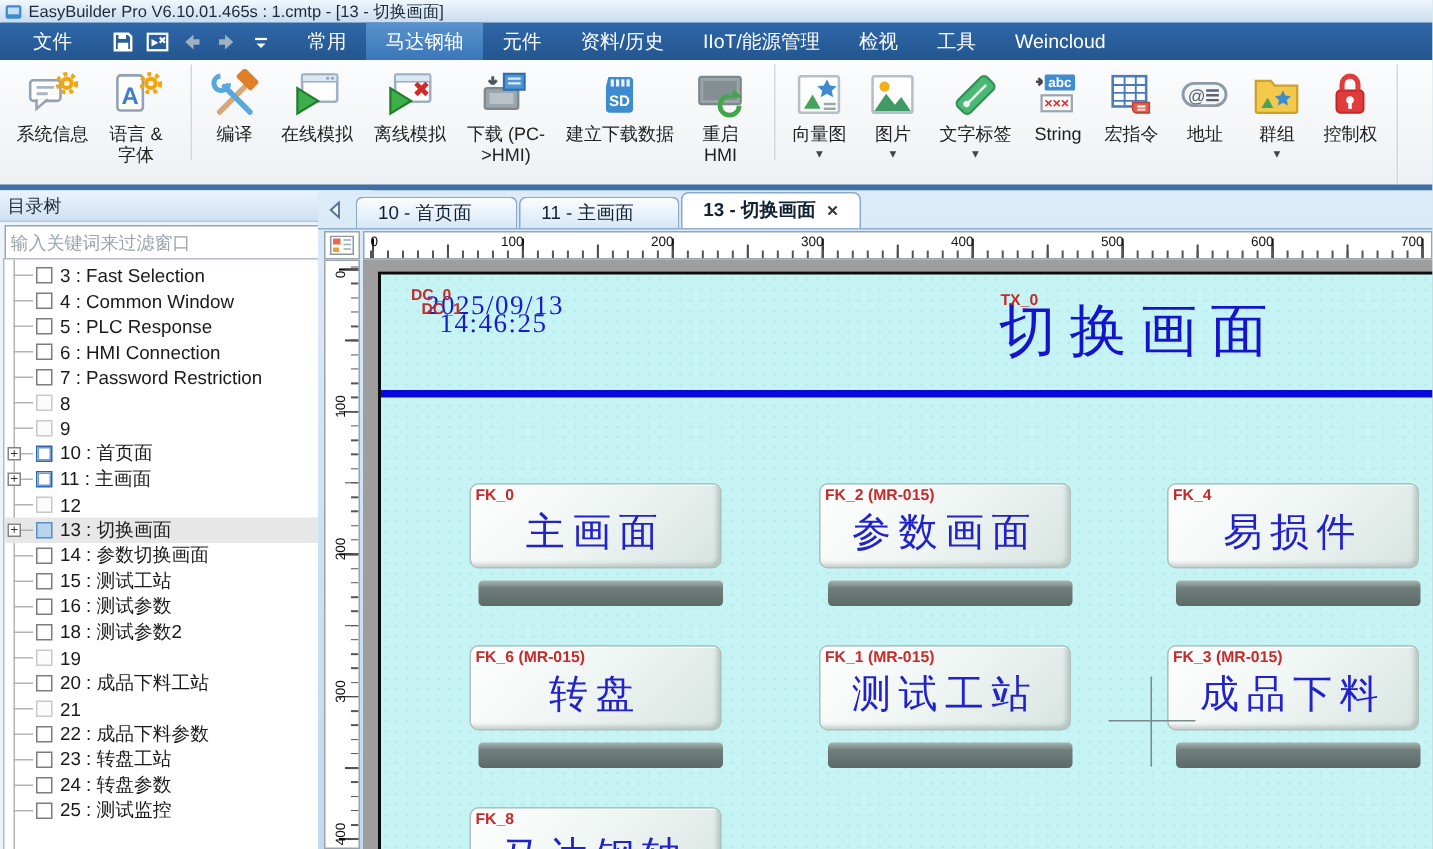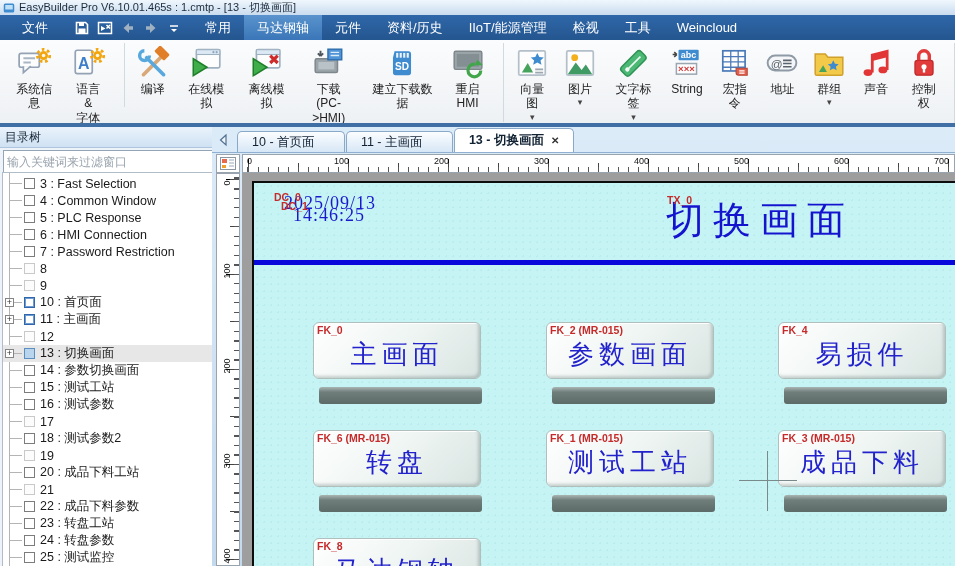--- a/index.html
+++ b/index.html
@@ -354,30 +354,20 @@
     <div class="rbtn">
       <span class="rico"><svg viewBox="0 0 32 32">
           <path d="M3 7.5h9.5l2.5 3H29V26a1.5 1.5 0 0 1-1.5 1.5h-23A1.5 1.5 0 0 1 3 26z" fill="#f3c94a" stroke="#cfa02a" stroke-width="1.4"></path>
           <path d="M6.5 24.5l4-6.5 3.5 6.5z" fill="#45a35c"></path>
           <path d="M20 13.5l1.6 3.2 3.5.4-2.6 2.4.7 3.4-3.2-1.8-3.2 1.8.7-3.4-2.6-2.4 3.5-.4z" fill="#3e8bd0"></path>
         </svg></span>
       <span class="rlabel">群组</span>
       <span class="rdrop">▾</span>
     </div>
 
-    <div class="rbtn">
-      <span class="rico"><svg viewBox="0 0 32 32">
-          <ellipse cx="8.5" cy="25" rx="4.2" ry="3.2" fill="#e23535"></ellipse>
-          <ellipse cx="22.5" cy="22.5" rx="4.2" ry="3.2" fill="#e23535"></ellipse>
-          <path d="M12.5 25V8.5L26.5 5v17.5" stroke="#e23535" stroke-width="2.6" fill="none"></path>
-          <path d="M12.5 8.5 26.5 5v5.5l-14 3.5z" fill="#e23535"></path>
-        </svg></span>
-      <span class="rlabel">声音</span>
-      <span class="rdrop" style="visibility: hidden;">▾</span>
-    </div>
 
     <div class="rbtn">
       <span class="rico"><svg viewBox="0 0 32 32">
           <rect x="7.5" y="13.5" width="17" height="14" rx="2.5" fill="#e23b3b" stroke="#c02828" stroke-width="1.2"></rect>
           <path d="M11 13.5V9.5a5 5 0 0 1 10 0v4" fill="none" stroke="#e23b3b" stroke-width="3.2"></path>
           <circle cx="16" cy="19.5" r="2.4" fill="#fff"></circle>
           <rect x="14.9" y="20.5" width="2.2" height="4.5" fill="#fff"></rect>
         </svg></span>
       <span class="rlabel">控制权</span>
       <span class="rdrop" style="visibility: hidden;">▾</span>
@@ -489,26 +479,20 @@
           <span class="tlabel">15 : 测试工站</span>
         </div>
 
         <div class="trow">
           <span class="stub"></span>
 
           <span class="cb cb-normal"></span>
           <span class="tlabel">16 : 测试参数</span>
         </div>
 
-        <div class="trow">
-          <span class="stub"></span>
-
-          <span class="cb cb-faint"></span>
-          <span class="tlabel">17</span>
-        </div>
 
         <div class="trow">
           <span class="stub"></span>
 
           <span class="cb cb-normal"></span>
           <span class="tlabel">18 : 测试参数2</span>
         </div>
 
         <div class="trow">
           <span class="stub"></span>

